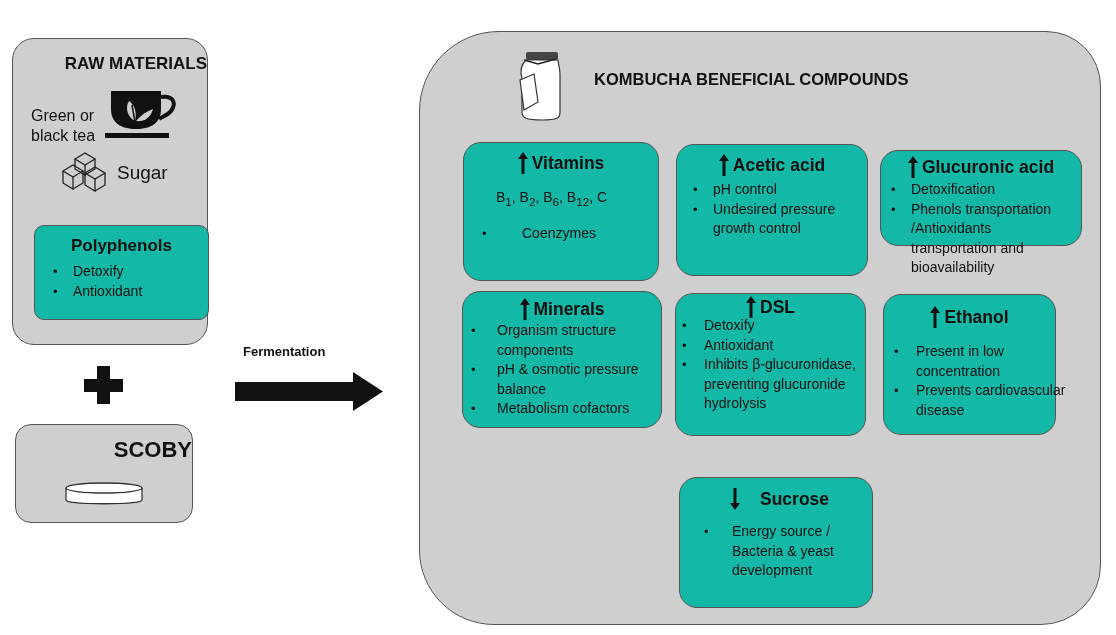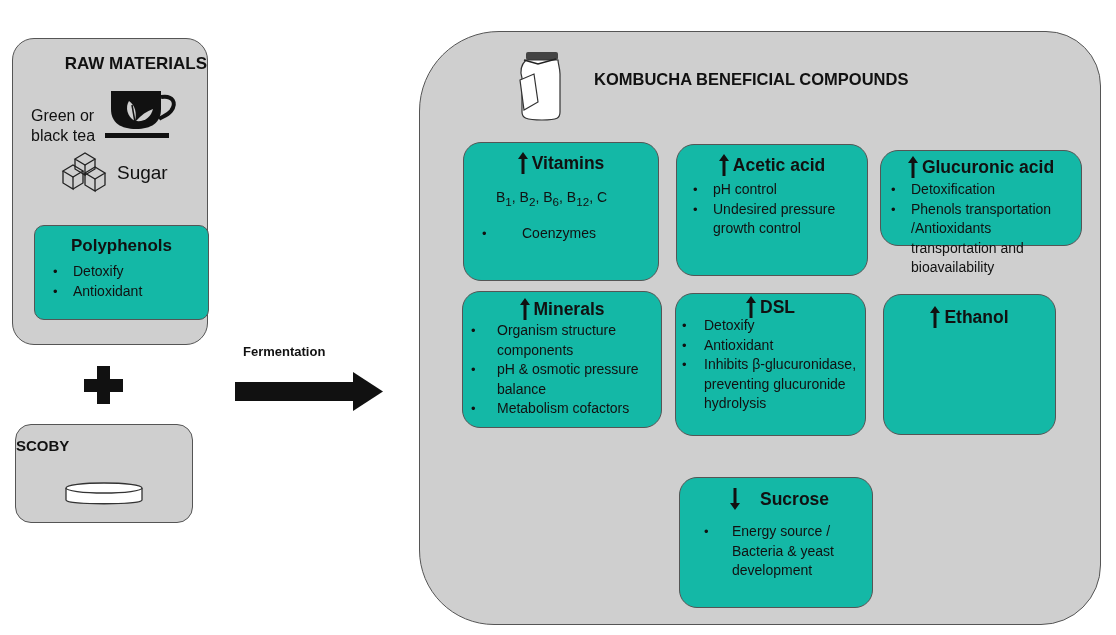--- a/index.html
+++ b/index.html
@@ -58,21 +58,21 @@
     </ul>
   </div>
 </div>
 
 <svg class="abs" width="40" height="40" viewBox="0 0 40 40" style="left:84px; top:366px;">
   <rect x="13" y="0" width="13" height="38" fill="#111"></rect>
   <rect x="0" y="13" width="39" height="13" fill="#111"></rect>
 </svg>
 
 <div class="abs gray-panel" style="left:15px; top:424px; width:178px; height:99px; border-radius:16px;">
-  <div class="abs title" style="left:0; right:0; top:12px; text-align:left; font-size:15px;">SCOBY</div>
+  <div class="abs title" style="left:0; right:0; top:12px; text-align:right; font-size:22px;">SCOBY</div>
   <svg class="abs" width="80" height="30" viewBox="0 0 80 30" style="left:48px; top:55px;">
     <path d="M2 8 V20 C2 25 78 25 78 20 V8" fill="#fff" stroke="#333" stroke-width="1.3"></path>
     <ellipse cx="40" cy="8" rx="38" ry="5" fill="#fff" stroke="#333" stroke-width="1.3"></ellipse>
   </svg>
 </div>
 
 <div class="abs title" style="left:243px; top:344px; font-size:13px;">Fermentation</div>
 <svg class="abs" width="150" height="40" viewBox="0 0 150 40" style="left:235px; top:372px;">
   <rect x="0" y="10" width="120" height="19" fill="#111"></rect>
   <polygon points="118,0 148,19.5 118,39" fill="#111"></polygon>
@@ -162,20 +162,24 @@
     </ul>
   </div>
 
   <div class="abs white-card" style="left:463px; top:262px; width:173px; height:141px;">
     <div class="card-title" style="margin-top:11px;">
       <svg class="arrow-icon" viewBox="0 0 10 22">
         <polygon points="5,0 10,7 6.5,7 6.5,22 3.5,22 3.5,7 0,7" fill="#111"></polygon>
       </svg>
       <span>Ethanol</span>
     </div>
+    <ul class="bul" style="margin-top:14px; margin-left:6px; width:185px;">
+      <li style="padding-left:26px;">Present in low concentration</li>
+      <li style="padding-left:26px;">Prevents cardiovascular disease</li>
+    </ul>
   </div>
 
   <div class="abs white-card" style="left:259px; top:445px; width:194px; height:131px;">
     <div class="card-title" style="margin-top:10px; justify-content:flex-start; padding-left:50px;gap:20px;">
       <svg class="arrow-icon" viewBox="0 0 10 22">
         <polygon points="5,22 10,15 6.5,15 6.5,0 3.5,0 3.5,15 0,15" fill="#111"></polygon>
       </svg>
       <span>Sucrose</span>
     </div>
     <ul class="bul" style="margin-top:12px; margin-left:20px; width:140px;">

